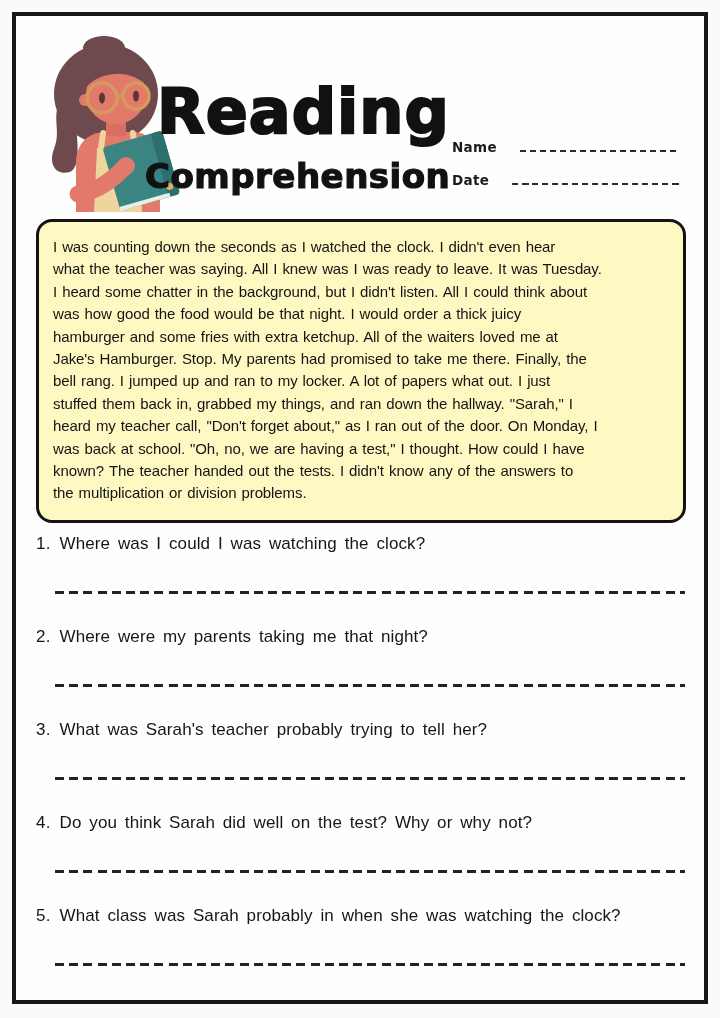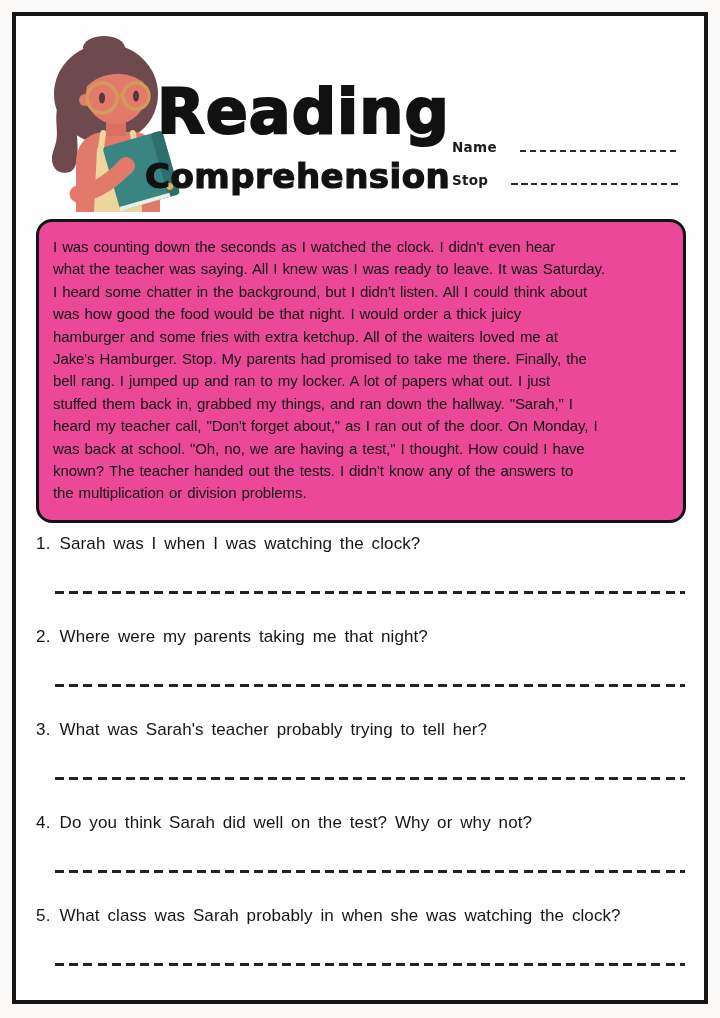--- a/index.html
+++ b/index.html
@@ -34,21 +34,21 @@
     font-size:13.5px;font-weight:bold;color:#1c1c1c;letter-spacing:0.3px;
   }
   .nd-line{
     flex:1;height:2.4px;margin-bottom:3px;
     background:repeating-linear-gradient(90deg,#2a2a2a 0 6.5px,transparent 6.5px 10px);
   }
   
   .passage-box{
     position:absolute;left:36px;top:219px;width:650px;height:304px;
     box-sizing:border-box;border:3px solid #141414;border-radius:16px;
-    padding:14px 13px 0 14px;background:#ec4899;
+    padding:14px 13px 0 14px;background:#fef9c3;
   }
   .passage-line{
     font-size:15px;line-height:22.4px;color:#141414;
     white-space:nowrap;letter-spacing:-0.1px;word-spacing:1px;
   }
   
   .question{position:absolute;left:36px;width:652px;}
   .q-row{display:flex;align-items:flex-start;}
   .q-num{
     font-size:17px;color:#161616;margin-right:9px;flex:none;
@@ -108,44 +108,44 @@
   <div class="title-line1">Reading</div>
   <div class="title-line2">Comprehension</div>
 </div>
 
 <div class="name-date">
   <div class="nd-row">
     <span class="nd-label">Name</span>
     <span class="nd-line"></span>
   </div>
   <div class="nd-row">
-    <span class="nd-label">Stop</span>
+    <span class="nd-label">Date</span>
     <span class="nd-line"></span>
   </div>
 </div>
 
 <div class="passage-box">
   <div class="passage-line">I was counting down the seconds as I watched the clock. I didn't even hear</div>
-  <div class="passage-line">what the teacher was saying. All I knew was I was ready to leave. It was Saturday.</div>
+  <div class="passage-line">what the teacher was saying. All I knew was I was ready to leave. It was Tuesday.</div>
   <div class="passage-line">I heard some chatter in the background, but I didn't listen. All I could think about</div>
   <div class="passage-line">was how good the food would be that night. I would order a thick juicy</div>
   <div class="passage-line">hamburger and some fries with extra ketchup. All of the waiters loved me at</div>
   <div class="passage-line">Jake's Hamburger. Stop. My parents had promised to take me there. Finally, the</div>
   <div class="passage-line">bell rang. I jumped up and ran to my locker. A lot of papers what out. I just</div>
   <div class="passage-line">stuffed them back in, grabbed my things, and ran down the hallway. "Sarah," I</div>
   <div class="passage-line">heard my teacher call, "Don't forget about," as I ran out of the door. On Monday, I</div>
   <div class="passage-line">was back at school. "Oh, no, we are having a test," I thought. How could I have</div>
   <div class="passage-line">known? The teacher handed out the tests. I didn't know any of the answers to</div>
   <div class="passage-line">the multiplication or division problems.</div>
 </div>
 
 <div class="question q1">
   <div class="q-row">
     <span class="q-num">1.</span>
-    <span class="q-text">Sarah was I when I was watching the clock?</span>
+    <span class="q-text">Where was I could I was watching the clock?</span>
   </div>
   <div class="answer-line"></div>
 </div>
 
 <div class="question q2">
   <div class="q-row">
     <span class="q-num">2.</span>
     <span class="q-text">Where were my parents taking me that night?</span>
   </div>
   <div class="answer-line"></div>

